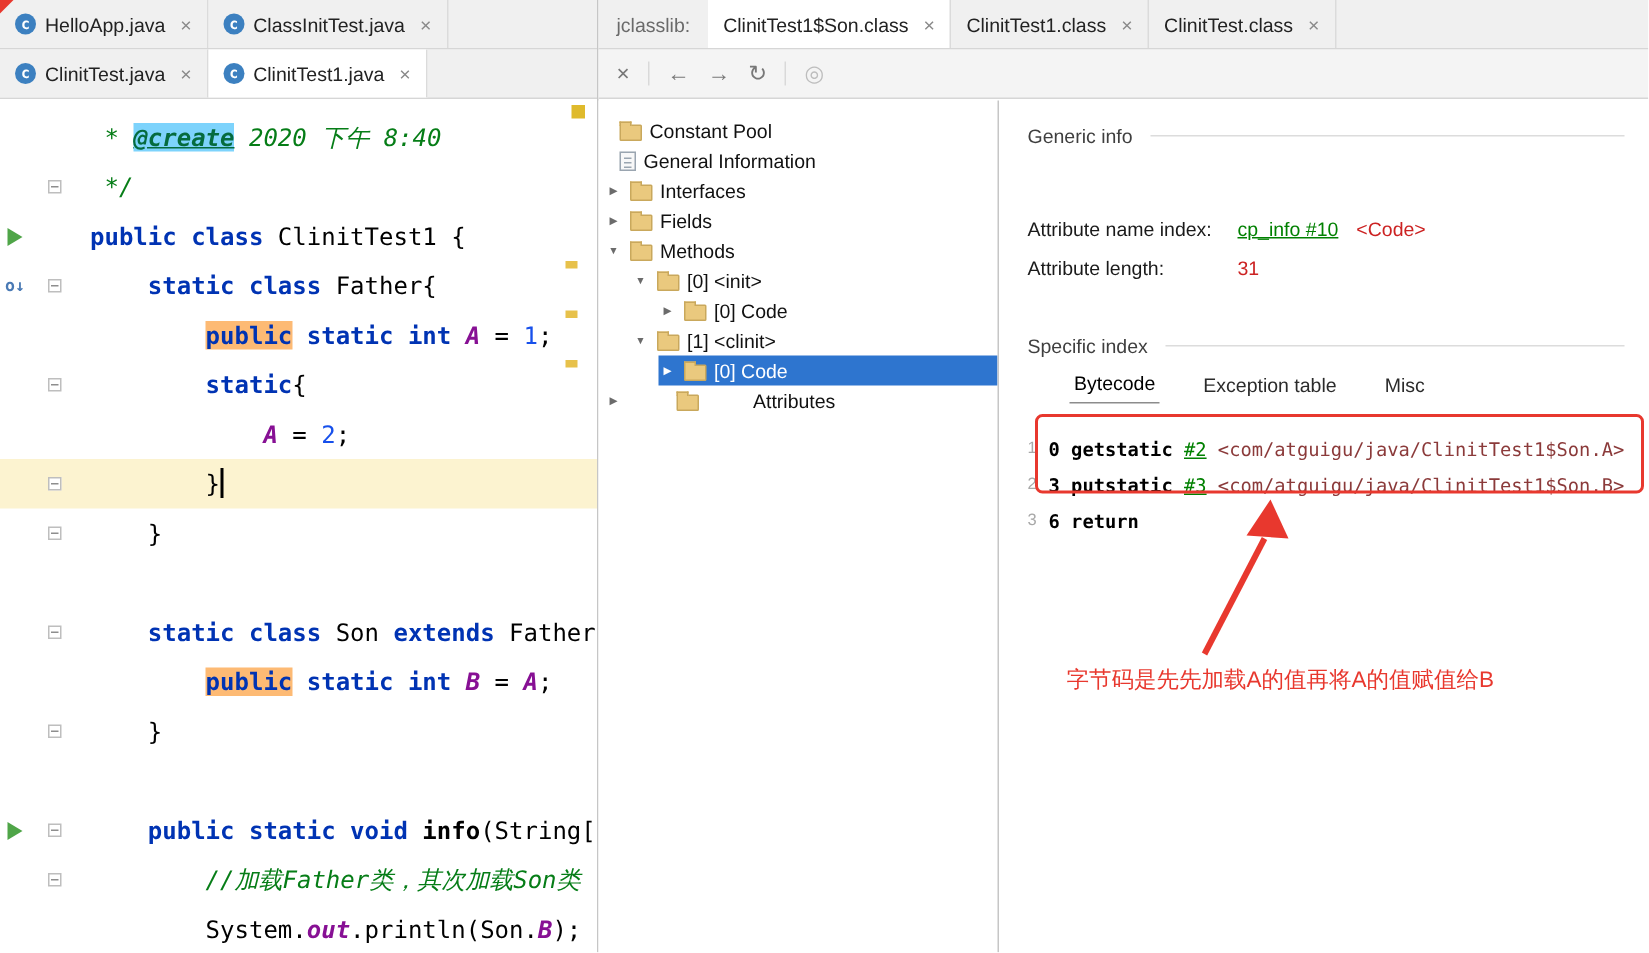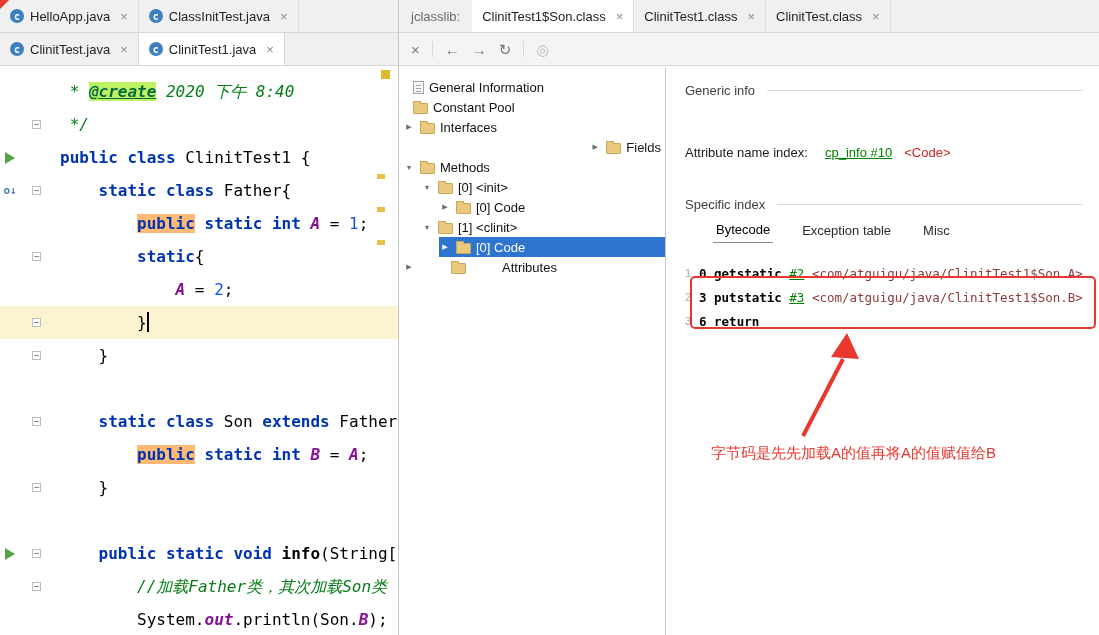--- a/index.html
+++ b/index.html
@@ -50,21 +50,21 @@
   .fold-box::after{content:"";position:absolute;left:1px;right:1px;top:3px;border-top:1px solid #8E8E8E}
   .code{flex:1;padding-top:8px;overflow:hidden;position:relative}
   .code-line{height:33px;line-height:33px;white-space:pre;padding-left:4px}
   .code-line.current{background:#FCF3D0}
   .tk-kw{color:#0033B3;font-weight:bold}
   .tk-kwhl{color:#0033B3;font-weight:bold;background:#fdba74}
   .tk-pl{color:#000}
   .tk-fld{color:#871094;font-style:italic;font-weight:bold}
   .tk-num{color:#1750EB}
   .tk-cmt{color:#067D17;font-style:italic}
-  .tk-tag{color:#056B3E;font-weight:bold;font-style:italic;text-decoration:underline;background:#bef264}
+  .tk-tag{color:#056B3E;font-weight:bold;font-style:italic;text-decoration:underline;background:#7dd3fc}
   .tk-mth{color:#000;font-weight:bold}
   .caret{display:inline-block;width:2px;height:20px;background:#000;vertical-align:-4px}
   .scroll-mark{position:absolute;background:#E7C14B}
   .mk0{right:8px;top:3px;width:9px;height:9px;background:#DFBA2C}
   .mk1{right:13px;top:107px;width:8px;height:5px}
   .mk2{right:13px;top:140px;width:8px;height:5px}
   .mk3{right:13px;top:173px;width:8px;height:5px}
 
   
   .tree-row{height:20px;display:flex;align-items:center;gap:5px;padding-right:4px}
@@ -277,34 +277,34 @@
         <span class="tb-icon">→</span>
         <span class="tb-icon">↻</span>
         <span class="tb-sep"></span>
         <span class="tb-icon dis">◎</span>
       </div>
   </div>
 
   <div class="tree" id="tree">
       <div class="tree-row" style="margin-left: 4px;">
         <span class="arrow none"></span>
+        <span class="folder-icon"></span>
+        <span class="tree-label">Constant Pool</span>
+      </div>
+      <div class="tree-row" style="margin-left: 4px;">
+        <span class="arrow none"></span>
         <span class="doc-icon"></span>
         <span class="tree-label">General Information</span>
       </div>
       <div class="tree-row" style="margin-left: 4px;">
-        <span class="arrow none"></span>
-        <span class="folder-icon"></span>
-        <span class="tree-label">Constant Pool</span>
-      </div>
-      <div class="tree-row" style="margin-left: 4px;">
         <span class="arrow">▶</span>
         <span class="folder-icon"></span>
         <span class="tree-label">Interfaces</span>
       </div>
-      <div class="tree-row" style="margin-left: 4px; justify-content: flex-end;">
+      <div class="tree-row" style="margin-left: 4px;">
         <span class="arrow">▶</span>
         <span class="folder-icon"></span>
         <span class="tree-label">Fields</span>
       </div>
       <div class="tree-row" style="margin-left: 4px;">
         <span class="arrow">▼</span>
         <span class="folder-icon"></span>
         <span class="tree-label">Methods</span>
       </div>
       <div class="tree-row" style="margin-left: 22px;">
@@ -336,20 +336,24 @@
 
   <div class="details">
     <div class="section-head">
       <span>Generic info</span>
       <span class="rule"></span>
     </div>
     <div class="attr-row first">
       <span class="attr-label">Attribute name index:</span>
       <a class="green-link">cp_info #10</a>
       <span class="red-val">&lt;Code&gt;</span>
+    </div>
+    <div class="attr-row">
+      <span class="attr-label">Attribute length:</span>
+      <span class="red-val">31</span>
     </div>
     <div class="section-head spec">
       <span>Specific index</span>
       <span class="rule"></span>
     </div>
     <div class="si-tabs" id="sitabs">
         <span class="si-tab selected">Bytecode</span>
         <span class="si-tab">Exception table</span>
         <span class="si-tab">Misc</span>
       </div>

